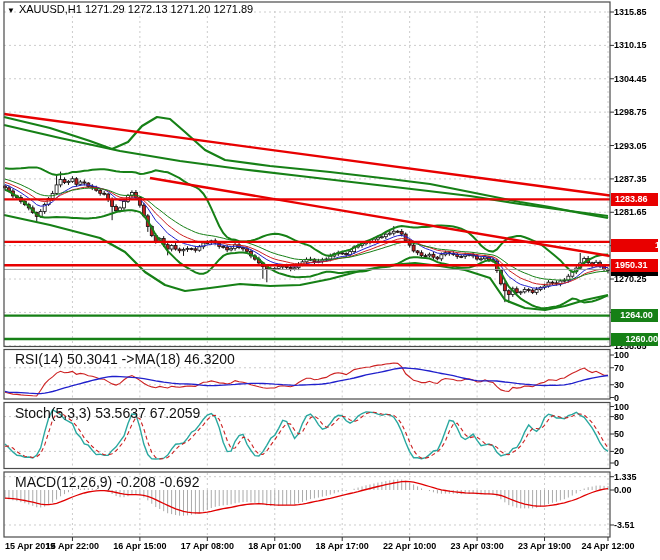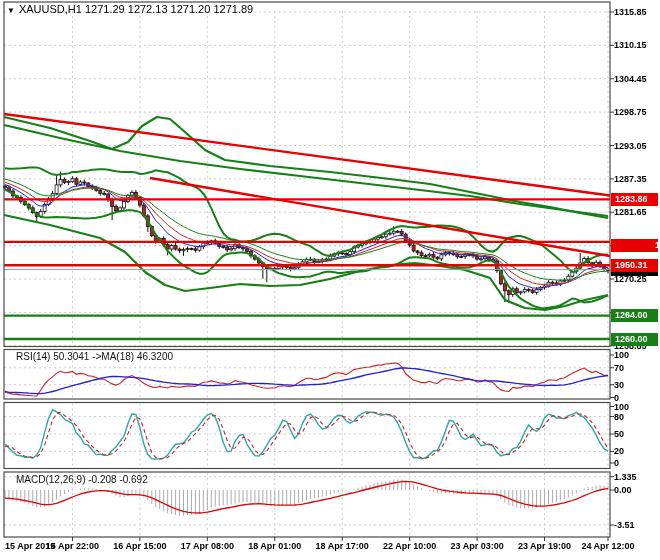--- a/index.html
+++ b/index.html
@@ -2,21 +2,21 @@
 <html><head>
 <meta charset="utf-8">
 <style>
   html,body{margin:0;padding:0;background:#fff;}
   #win{position:relative;width:660px;height:560px;background:#fff;overflow:hidden;
        font-family:"Liberation Sans",sans-serif;}
   #chart{position:absolute;left:0;top:0;}
   .ttl{position:absolute;left:7px;top:3px;font-size:11px;font-weight:normal;color:#000;
        white-space:nowrap;z-index:3;}
   .ttl .arr{font-size:8px;margin-right:4px;color:#000;}
-  .plabel{position:absolute;left:16px;font-size:10px;color:#111;white-space:nowrap;z-index:3;}
+  .plabel{position:absolute;left:3px;font-size:14px;color:#111;white-space:nowrap;z-index:3;padding-left:12px;}
   .badge{position:absolute;left:611px;width:47px;height:13px;line-height:13px;
          font-size:9px;font-weight:bold;color:#fff;padding-left:4px;box-sizing:border-box;
          z-index:4;white-space:nowrap;}
   .badge.red{background:#e80000;}
   .badge.green{background:#168016;}
   .badge.black{background:#000;z-index:3;}
 </style>
 </head>
 <body>
 
@@ -645,21 +645,22 @@
         <line x1="544.5255999999999" x2="544.5255999999999" y1="537" y2="541" stroke="#333" stroke-width="1"></line>
         <text x="544.5255999999999" y="549" font-size="9px" font-weight="bold" font-family="&quot;Liberation Sans&quot;,sans-serif" fill="#000000" text-anchor="middle">23 Apr 19:00</text>
         <line x1="607.9992" x2="607.9992" y1="537" y2="541" stroke="#333" stroke-width="1"></line>
         <text x="607.9992" y="549" font-size="9px" font-weight="bold" font-family="&quot;Liberation Sans&quot;,sans-serif" fill="#000000" text-anchor="middle">24 Apr 12:00</text>
       </g>
     </svg>
 
   <div class="ttl"><span class="arr">▼</span><span>XAUUSD,H1</span>&nbsp;<span>1271.29 1272.13 1271.20 1271.89</span></div>
 
   <div class="plabel" style="top:351px">RSI(14) 50.3041  -&gt;MA(18) 46.3200</div>
+  <div class="plabel" style="top:405px">Stoch(5,3,3) 53.5637 67.2059</div>
   <div class="plabel" style="top:474px">MACD(12,26,9) -0.208 -0.692</div>
 
   <div class="badge black" id="badge-cur" style="top: 262.9px;">1271.89</div>
   <div class="badge red" id="badge-0" style="top: 192.8px;">1283.86</div>
   <div class="badge red" id="badge-1" style="top: 239px; padding-left: 44px;">1276.59</div>
   <div class="badge red" id="badge-2" style="top: 258.8px;">1950.31</div>
-  <div class="badge green" id="badge-3" style="top: 309.1px;">1264.00</div>
-  <div class="badge green" id="badge-4" style="top: 332.6px;">1260.00</div>
+  <div class="badge green" id="badge-3" style="top: 309.1px; text-align: center;">1264.00</div>
+  <div class="badge green" id="badge-4" style="top: 332.6px; text-align: right;">1260.00</div>
 </div>
 
 </body></html>

